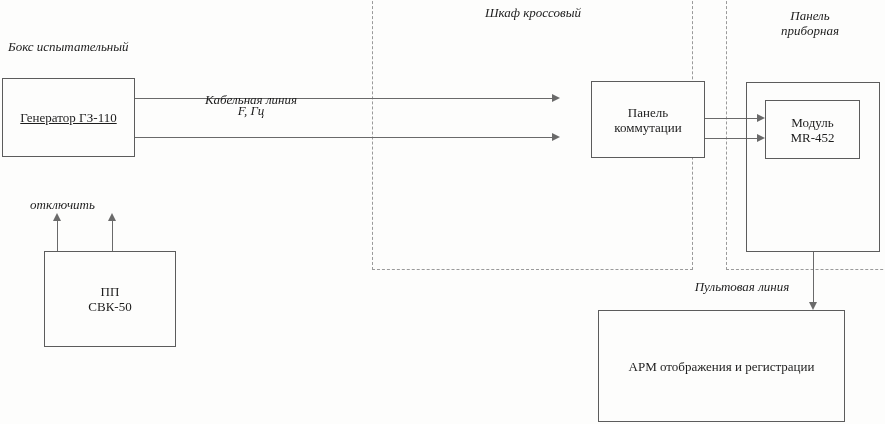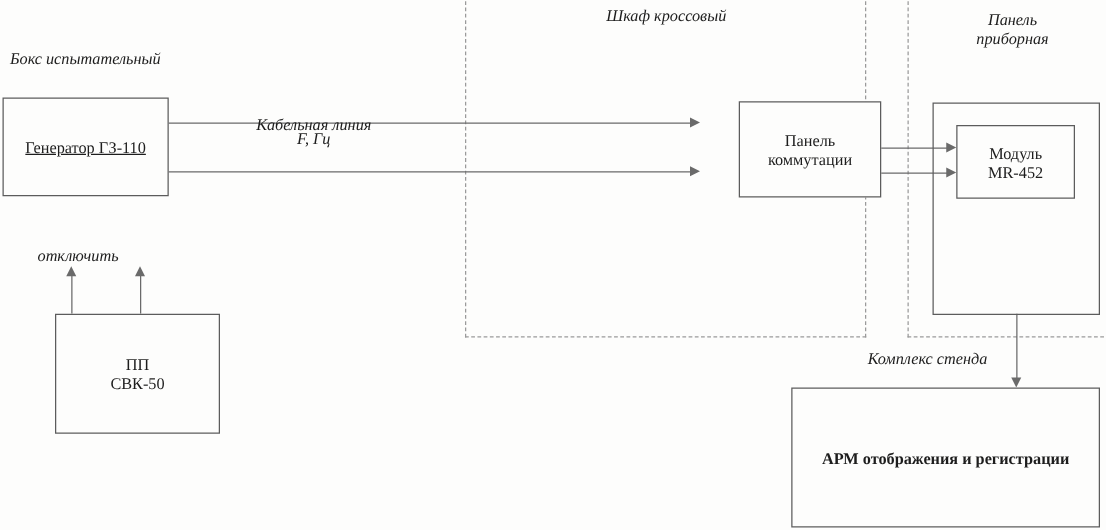--- a/index.html
+++ b/index.html
@@ -17,21 +17,21 @@
   .box{
     position:absolute;border:1px solid #5c5c5c;background:#fdfdfc;
     display:flex;align-items:center;justify-content:center;
     text-align:center;white-space:pre-line;
   }
   .box-generator{left:2px;top:78px;width:131px;height:77px;text-decoration:underline;}
   .box-panel{left:560px;top:81px;width:112px;height:75px;margin-left:31px;}
   .box-complex{left:746px;top:82px;width:132px;height:168px;background:transparent;}
   .box-module{left:765px;top:100px;width:93px;height:57px;}
   .box-pp{left:3px;top:251px;width:130px;height:94px;margin-left:41px;}
-  .box-arm{left:633px;top:310px;width:245px;height:110px;font-weight:bold;}
+  .box-arm{left:598px;top:310px;width:245px;height:110px;}
   
   .lbl{position:absolute;white-space:pre-line;font-style:italic;}
   .lbl-center{text-align:center;transform:translateX(-50%);}
   .lbl-testbox{left:8px;top:39px;}
   .lbl-cross{left:533px;top:5px;}
   .lbl-rack{left:810px;top:8px;}
   .lbl-complex{left:812px;top:43px;}
   .lbl-cable{left:251px;top:92px;}
   .lbl-signal{left:251px;top:103px;}
   .lbl-disconnect{left:30px;top:197px;}
@@ -85,21 +85,21 @@
   <div class="arr arr-down ar-arm"></div>
 
   <div class="vline ln-f"></div>
   <div class="vline ln-g"></div>
   <div class="arr arr-up ar-pp1"></div>
   <div class="arr arr-up ar-pp2"></div>
 
   <div class="lbl lbl-center lbl-cable">Кабельная линия</div>
   <div class="lbl lbl-center lbl-signal">F, Гц</div>
   <div class="lbl lbl-disconnect">отключить</div>
-  <div class="lbl lbl-center lbl-console">Комплекс стенда</div>
+  <div class="lbl lbl-center lbl-console">Пультовая линия</div>
 
   <div class="box box-generator">Генератор ГЗ-110</div>
   <div class="box box-panel">Панель
 коммутации</div>
   <div class="box box-complex"></div>
   <div class="box box-module">Модуль
 MR-452</div>
   <div class="box box-pp">ПП
 СВК-50</div>
   <div class="box box-arm">АРМ отображения и регистрации</div>

